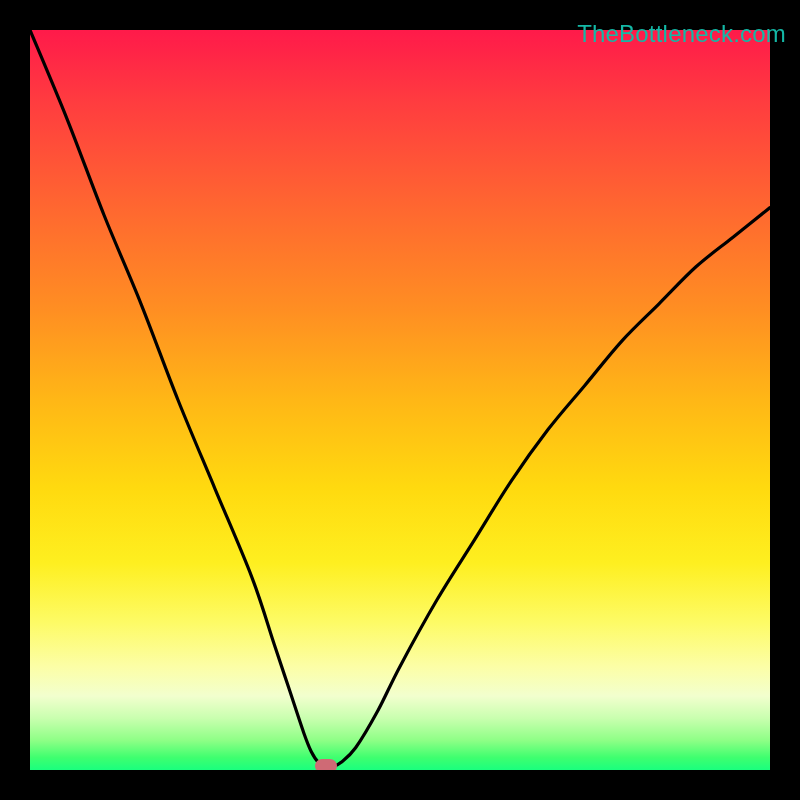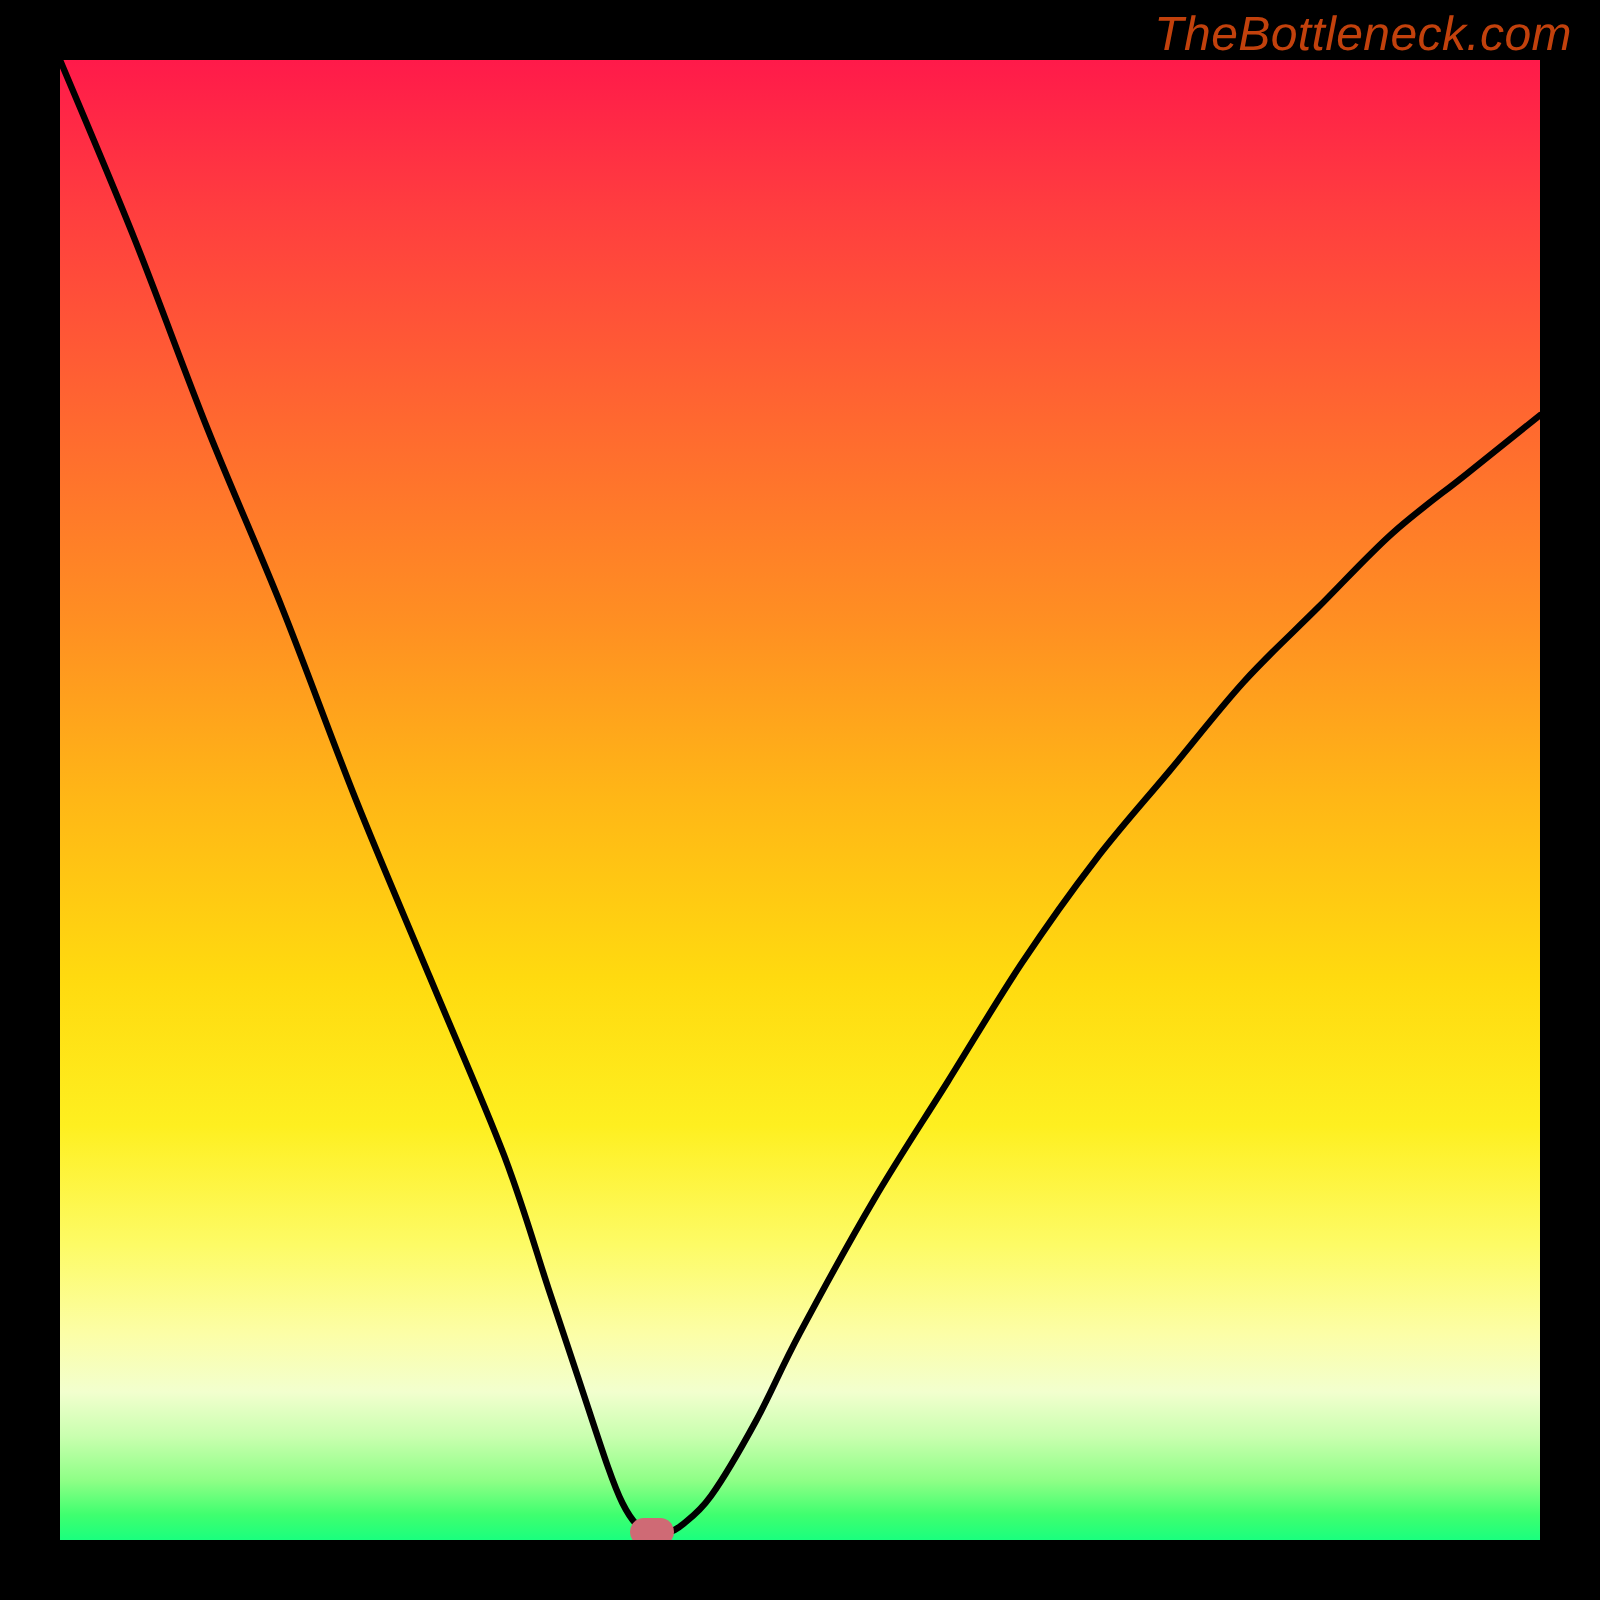--- a/index.html
+++ b/index.html
@@ -11,28 +11,27 @@
     font-family: Arial, Helvetica, sans-serif;
     overflow: hidden;
   }
   .wrapper {
     position: relative;
     width: 800px;
     height: 800px;
   }
   .watermark {
     position: absolute;
-    top: 4px;
+    top: 20px;
     right: 14px;
-    color: #c2410c;
+    color: #14b8a6;
     font-size: 24px;
     font-weight: 400;
     z-index: 10;
     letter-spacing: 0.2px;
-    font-style: italic;
   }
   .plot-frame {
     position: absolute;
     left: 30px;
     top: 30px;
     width: 740px;
     height: 740px;
     overflow: hidden;
   }
   .gradient-bg {

